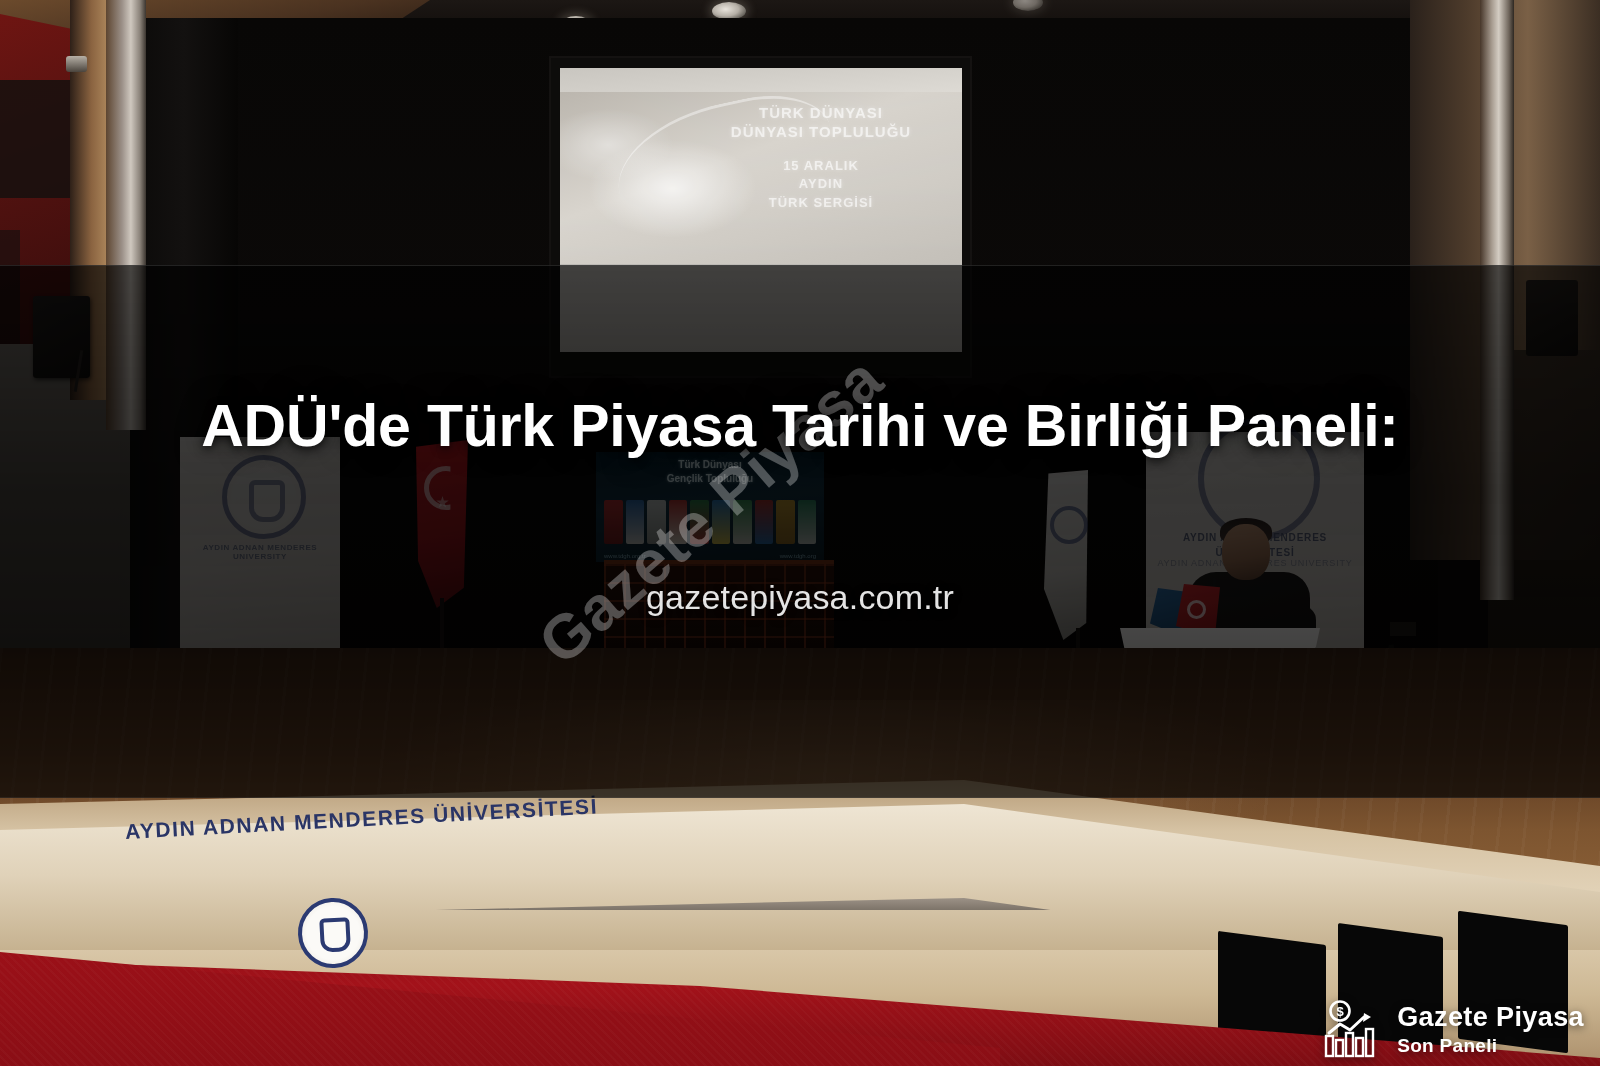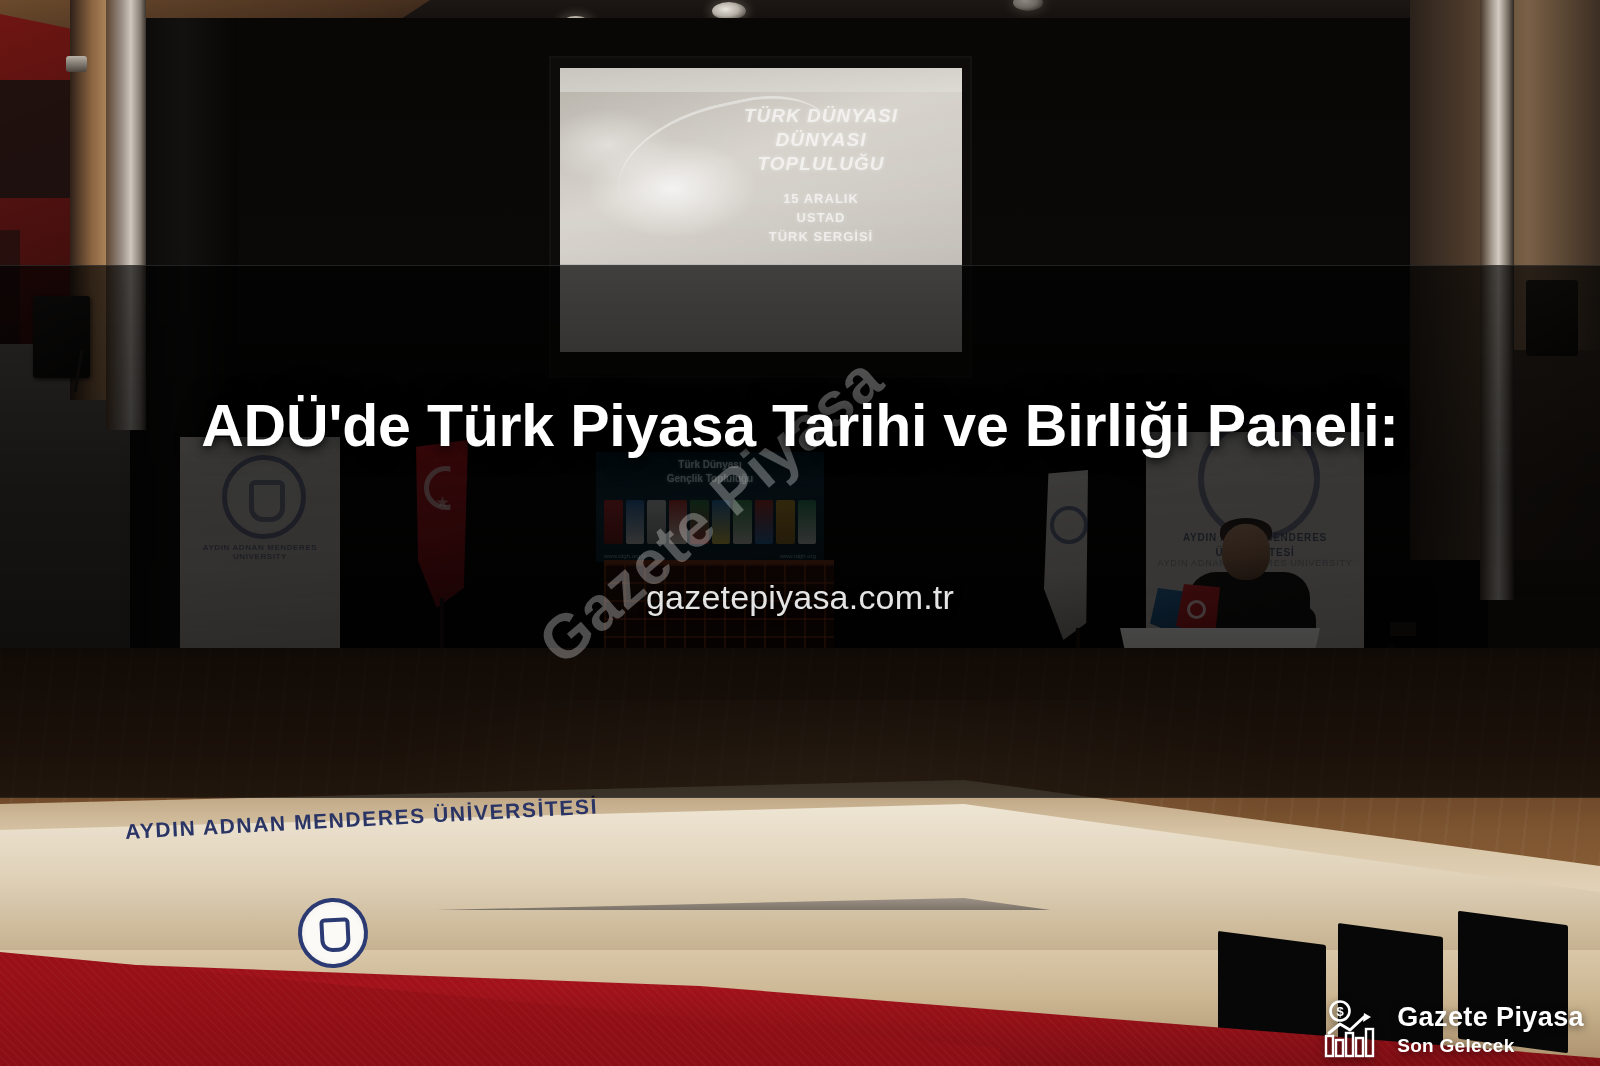--- a/index.html
+++ b/index.html
@@ -135,21 +135,21 @@
     border-radius:60% 40% 50% 50%;
     transform:rotate(-12deg);
     opacity:.7;
   }
   .screen-txt{
     position:absolute;right:36px;top:36px;width:210px;text-align:center;
     color:rgba(255,255,255,.62);
     text-shadow:0 0 4px rgba(255,255,255,.4);
     font-weight:bold;letter-spacing:1px;line-height:1.25;
   }
-  .screen-t1{font-size:19px;font-style:italic;}
+  .screen-t1{font-size:15px;}
   .screen-t2{font-size:13px;margin-top:16px;line-height:1.3;}
   .screen-bottom{
     position:absolute;left:0;bottom:0;width:402px;height:88px;
     background:linear-gradient(180deg,#bdbab5 0%,#a9a6a1 100%);
   }
 
   
   .bd-left{
     position:absolute;left:180px;top:437px;width:160px;height:215px;
     background:linear-gradient(175deg,#e6e2dd 0%,#cfcac4 55%,#a9a49e 100%);
@@ -491,21 +491,21 @@
     <div class="right-speaker"></div>
 
     <div class="screen-frame"></div>
     <div class="screen">
       <div class="screen-img"></div>
       <div class="screen-swoosh"></div>
       <div class="screen-txt">
         <div class="screen-t1">TÜRK DÜNYASI</div>
         <div class="screen-t1">DÜNYASI TOPLULUĞU</div>
         <div class="screen-t2">15 ARALIK</div>
-        <div class="screen-t2" style="margin-top:2px">USTAD</div>
+        <div class="screen-t2" style="margin-top:2px">AYDIN</div>
         <div class="screen-t2" style="margin-top:2px">TÜRK SERGİSİ</div>
       </div>
       <div class="screen-bottom"></div>
     </div>
 
     <div class="bd-left">
       <div class="seal"></div>
       <div class="bdtxt">AYDIN ADNAN MENDERES UNIVERSITY</div>
     </div>
 
@@ -611,17 +611,17 @@
         <polygon points="41,13 48,17 40,22" fill="#ffffff"></polygon>
         <rect x="3" y="36" width="7" height="20" fill="none" stroke="#ffffff" stroke-width="2.4"></rect>
         <rect x="13" y="40" width="7" height="16" fill="none" stroke="#ffffff" stroke-width="2.4"></rect>
         <rect x="23" y="33" width="7" height="23" fill="none" stroke="#ffffff" stroke-width="2.4"></rect>
         <rect x="33" y="38" width="7" height="18" fill="none" stroke="#ffffff" stroke-width="2.4"></rect>
         <rect x="43" y="29" width="7" height="27" fill="none" stroke="#ffffff" stroke-width="2.4"></rect>
       </svg>
     </div>
     <div class="brand-text">
       <span class="brand-name">Gazete Piyasa</span>
-      <span class="brand-sub">Son Gelecek</span>
+      <span class="brand-sub">Son Paneli</span>
     </div>
   </div>
 
 </div>
 
 </body></html>

